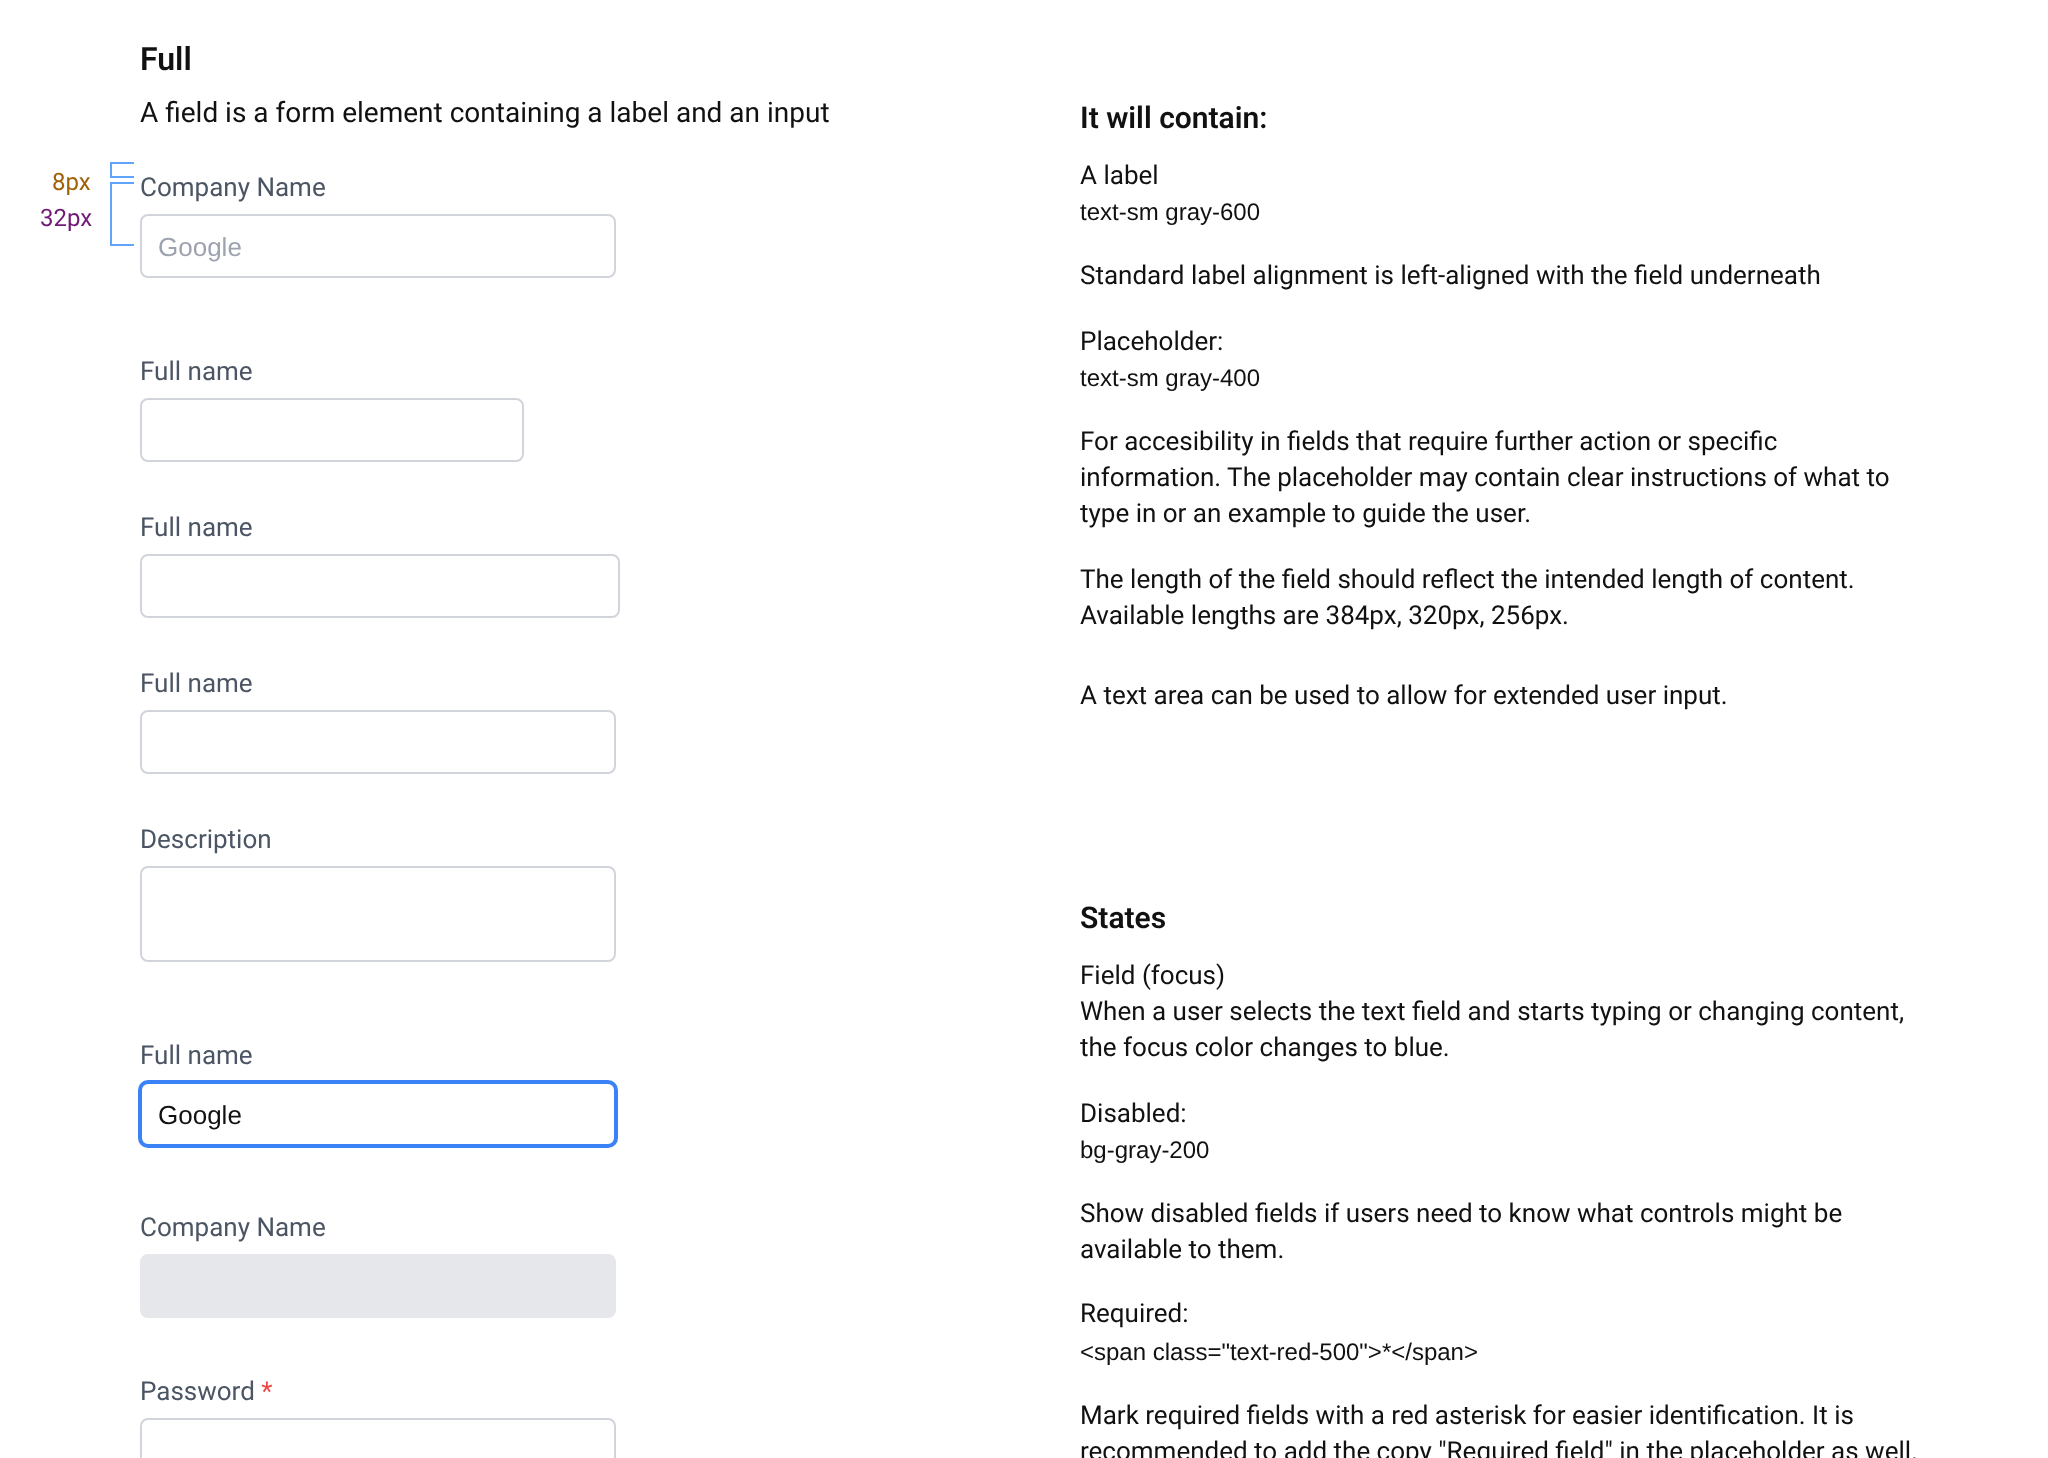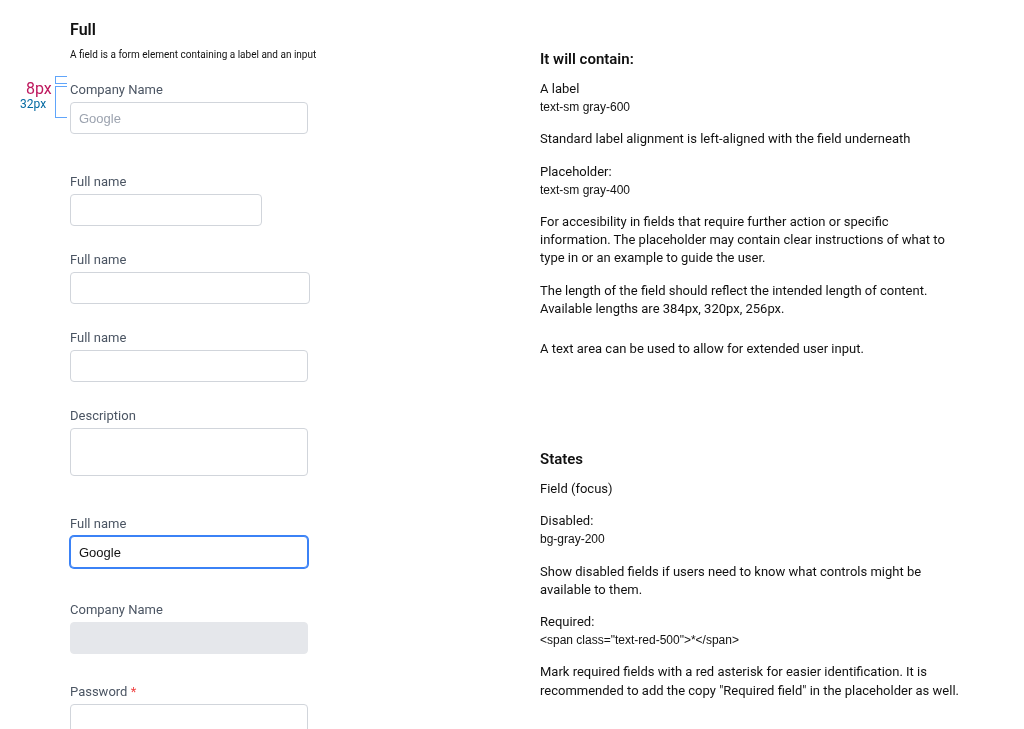--- a/index.html
+++ b/index.html
@@ -29,21 +29,21 @@
     left: 540px;
     top: 450px;
     width: 420px;
   }
   h1.title {
     font-size: 16px;
     font-weight: 600;
     margin-bottom: 10px;
   }
   p.lead {
-    font-size: 10px;
+    font-size: 14px;
     font-weight: 400;
     margin-bottom: 22px;
   }
   h2.section-heading {
     font-size: 15px;
     font-weight: 600;
     margin-bottom: 12px;
   }
   .para {
     font-size: 13px;
@@ -98,29 +98,29 @@
   .w-192 { width: 192px; }
   .w-240 { width: 240px; }
   .req-star { color: #ef4444; }
 
   
   .measure-block { position: relative; }
   .measure-8 {
     position: absolute;
     left: -44px;
     top: -3px;
-    font-size: 16px;
-    color: #be185d;
+    font-size: 12px;
+    color: #a16207;
   }
   .measure-32 {
     position: absolute;
     left: -50px;
     top: 15px;
     font-size: 12px;
-    color: #0369a1;
+    color: #701a75;
   }
   .bracket-8 {
     position: absolute;
     left: -15px;
     top: -6px;
     width: 12px;
     height: 8px;
     border-left: 1px solid #60a5fa;
     border-top: 1px solid #60a5fa;
     border-bottom: 1px solid #60a5fa;
@@ -209,20 +209,21 @@
   <div class="para">The length of the field should reflect the intended length of content. Available lengths are 384px, 320px, 256px.</div>
 
   <div class="para" style="margin-top:22px;">A text area can be used to allow for extended user input.</div>
 </div>
 
 <div class="right-col-lower">
   <h2 class="section-heading">States</h2>
 
   <div class="para">
     <span class="bold">Field (focus)</span><br>
+    <span>When a user selects the text field and starts typing or changing content, the focus color changes to blue.</span>
   </div>
 
   <div class="para">
     <span class="bold">Disabled</span><span>:</span><br>
     <span class="code">bg-gray-200</span>
   </div>
   <div class="para">Show disabled fields if users need to know what controls might be available to them.</div>
 
   <div class="para">
     <span class="bold">Required</span><span>:</span><br>

